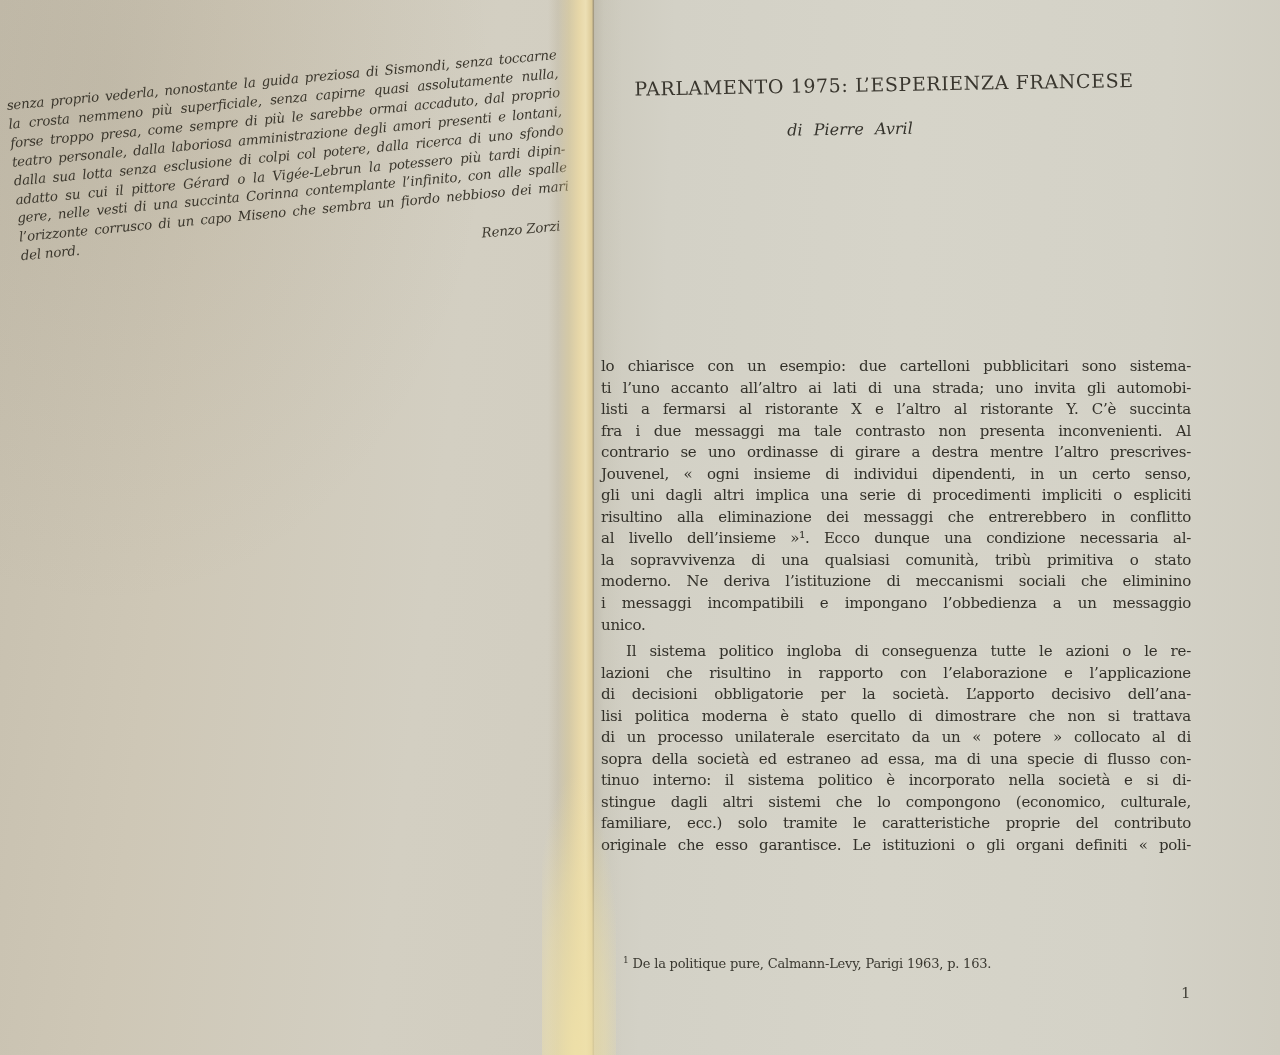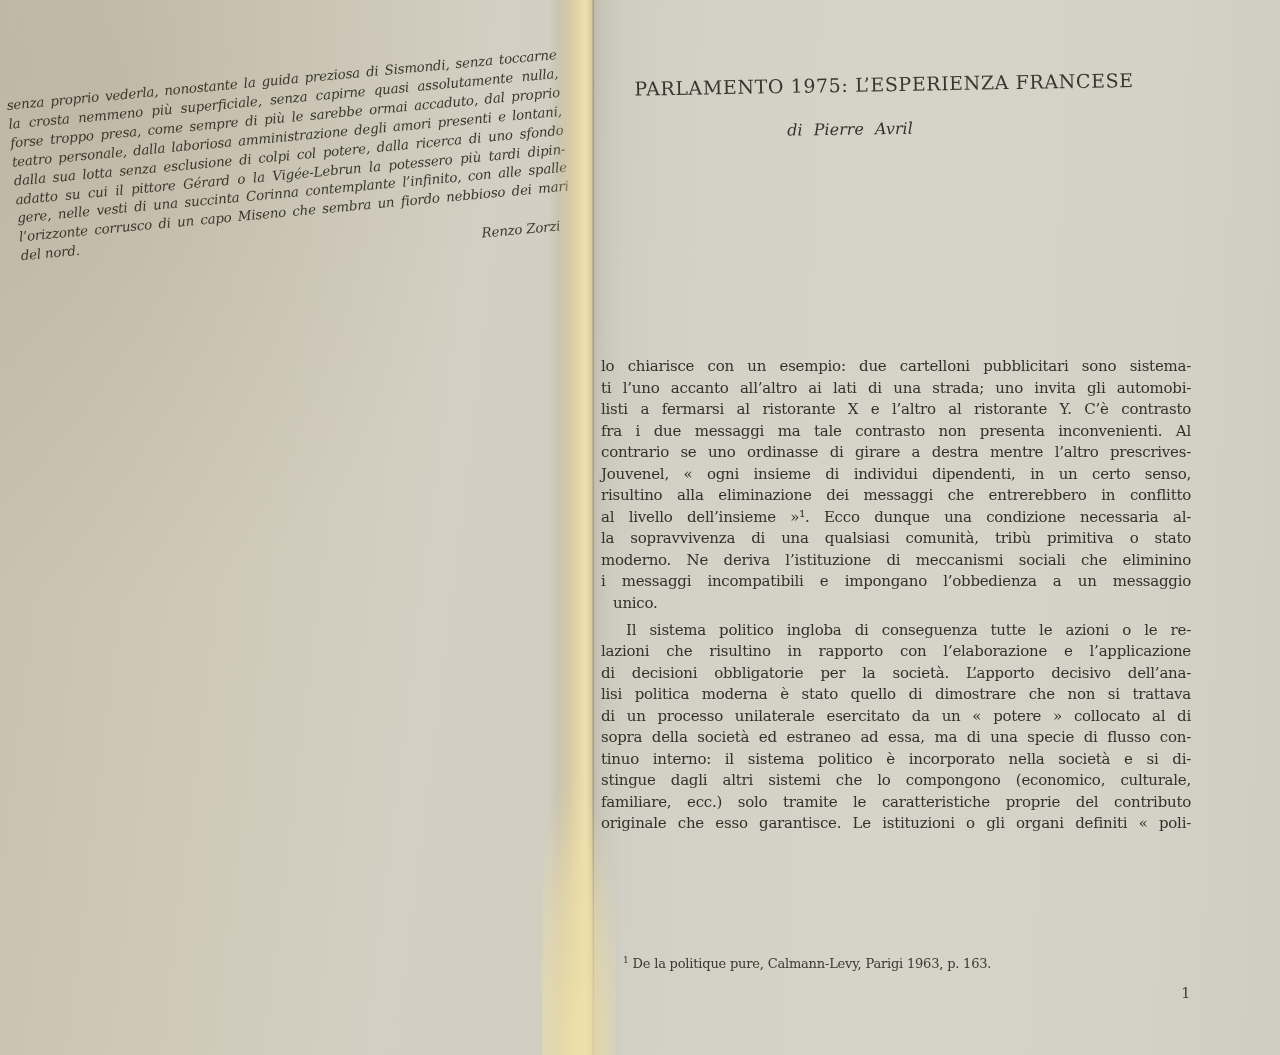--- a/index.html
+++ b/index.html
@@ -39,21 +39,21 @@
     position:absolute;top:119px;left:10px;width:600px;text-align:center;
     font-style:italic;font-size:16px;word-spacing:6px;
     transform:rotate(-0.8deg) translateX(-48px);
   }
   .body-col{
     position:absolute;top:356px;left:13px;width:590px;
     font-size:15px;line-height:21.55px;letter-spacing:-0.25px;
     word-spacing:1.5px;color:#33312a;
   }
   .body-col .tline{text-align:justify;text-align-last:justify;}
-  .body-col .tline.ragged{text-align-last:left;margin-left:12px;}
+  .body-col .tline.ragged{text-align-last:left;}
   .body-col .tline.indent{text-indent:25px;}
   .para + .para{margin-top:5px;}
   .footnote{
     position:absolute;top:955px;left:13px;width:590px;
     font-size:13px;letter-spacing:-0.2px;color:#3a3830;text-indent:22px;margin:0;
   }
   .footnote sup{font-size:9px;margin-right:4px;}
   .fn-italic{}
   .page-number{position:absolute;top:984px;left:593px;font-size:15px;color:#45433b;}
   
@@ -97,24 +97,25 @@
   </div>
 
   <div class="page-right">
     <h1 class="title">PARLAMENTO 1975: L’ESPERIENZA FRANCESE</h1>
     <div class="byline">di Pierre Avril</div>
 
     <div class="body-col">
       <div class="para">
           <div class="tline">lo chiarisce con un esempio: due cartelloni pubblicitari sono sistema-</div>
           <div class="tline">ti l’uno accanto all’altro ai lati di una strada; uno invita gli automobi-</div>
-          <div class="tline">listi a fermarsi al ristorante X e l’altro al ristorante Y. C’è contrasto</div>
+          <div class="tline">listi a fermarsi al ristorante X e l’altro al ristorante Y. C’è succinta</div>
           <div class="tline">fra i due messaggi ma tale contrasto non presenta inconvenienti. Al</div>
           <div class="tline">contrario se uno ordinasse di girare a destra mentre l’altro prescrives-</div>
           <div class="tline">Jouvenel, « ogni insieme di individui dipendenti, in un certo senso,</div>
+          <div class="tline">gli uni dagli altri implica una serie di procedimenti impliciti o espliciti</div>
           <div class="tline">risultino alla eliminazione dei messaggi che entrerebbero in conflitto</div>
           <div class="tline">al livello dell’insieme »¹. Ecco dunque una condizione necessaria al-</div>
           <div class="tline">la sopravvivenza di una qualsiasi comunità, tribù primitiva o stato</div>
           <div class="tline">moderno. Ne deriva l’istituzione di meccanismi sociali che eliminino</div>
           <div class="tline">i messaggi incompatibili e impongano l’obbedienza a un messaggio</div>
           <div class="tline ragged">unico.</div>
         </div>
       <div class="para">
           <div class="tline indent">Il sistema politico ingloba di conseguenza tutte le azioni o le re-</div>
           <div class="tline">lazioni che risultino in rapporto con l’elaborazione e l’applicazione</div>

